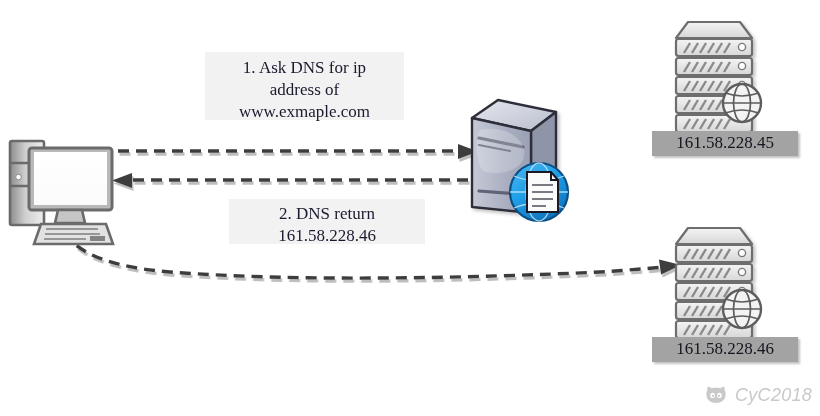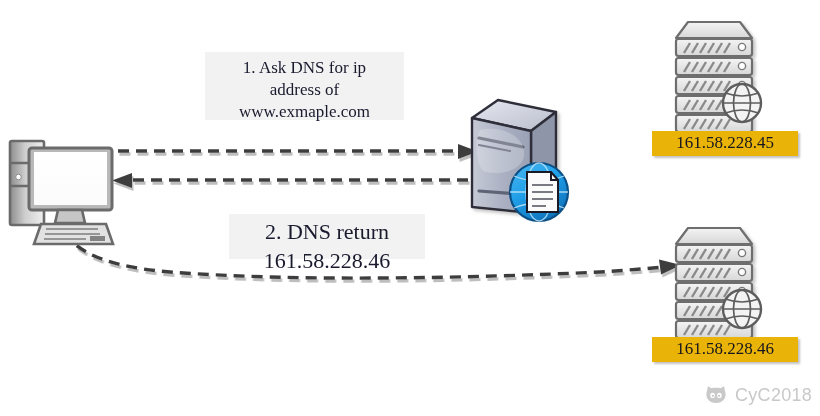--- a/index.html
+++ b/index.html
@@ -17,42 +17,42 @@
     position:absolute;
     background:#f2f2f2;
     color:#1a1a2e;
     font-family:"Liberation Serif", serif;
     text-align:center;
     line-height:1.30;
     white-space:pre-line;
     box-sizing:border-box;
   }
   #label-ask{ left:205px; top:52px;  width:199px; height:68px; font-size:17px; padding-top:5px;}
-  #label-return{ left:229px; top:214px; width:196px; height:45px; font-size:22px; padding-top:4px;}
+  #label-return{ left:229px; top:199px; width:196px; height:45px; font-size:17px; padding-top:4px;}
   #label-http{ left:267px; top:290px; width:213px; height:26px; font-size:17px; padding-top:3px;}
 
   
   .ipbox{
     position:absolute;
-    background:#eab308;
+    background:#a3a3a3;
     color:#16161f;
     font-family:"Liberation Serif", serif;
     font-size:17px;
     text-align:center;
     line-height:24px;
     box-sizing:border-box;
     box-shadow:2px 2px 2px rgba(120,120,120,0.45);
   }
   #ip-top{ left:652px; top:131px; width:146px; height:25px;}
   #ip-bottom{ left:652px; top:337px; width:146px; height:25px;}
 
   
   #watermark{
     position:absolute;left:704px;top:383px;
-    display:flex;align-items:center;gap:7px;
+    display:flex;align-items:center;gap:7px;font-style:italic;
   }
   #watermark .wm-text{
     font-family:"Liberation Sans", sans-serif;
     font-size:18px;color:#c9c9c9;letter-spacing:.3px;
   }
 </style>
 </head>
 <body>
 
 <div id="stage">

